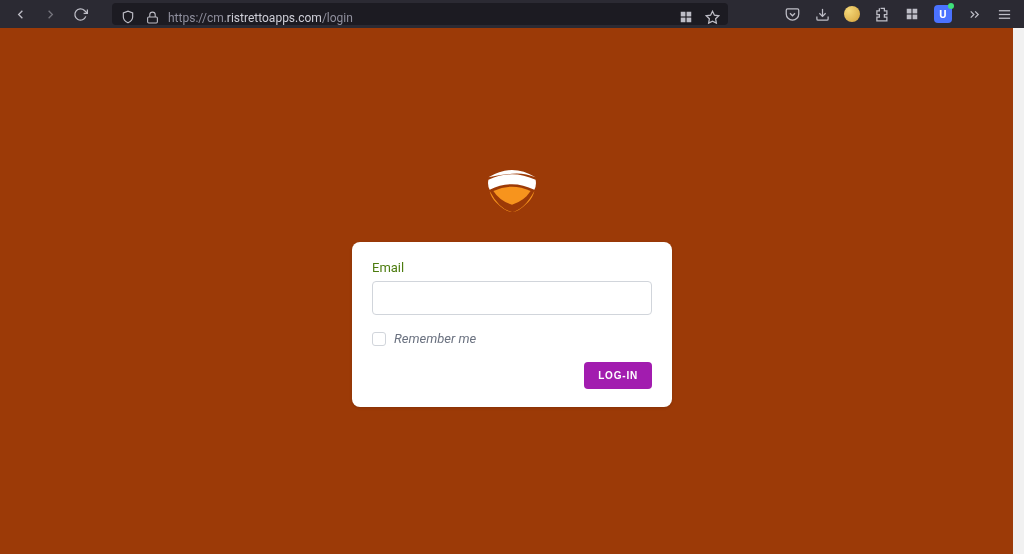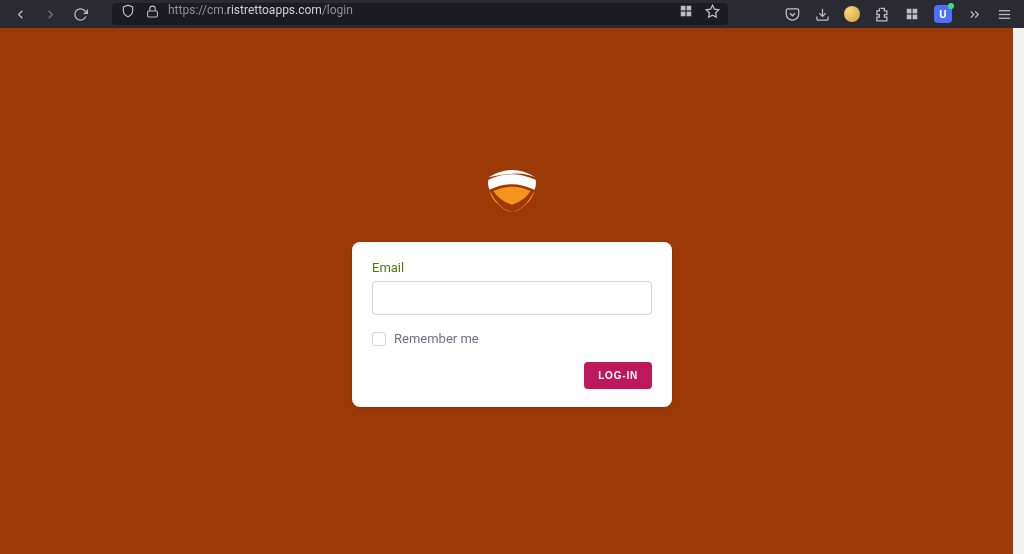--- a/index.html
+++ b/index.html
@@ -34,21 +34,21 @@
       width: 16px;
       height: 16px;
       display: flex;
       align-items: center;
       justify-content: center;
       opacity: 0.9;
     }
     .chrome-icon.dim { opacity: 0.45; }
     .address-area {
       display: flex;
-      align-items: flex-start;
+      align-items: flex-end;
       gap: 8px;
       background: #1c1b22;
       border-radius: 4px;
       height: 22px;
       padding: 0 8px;
       margin-left: 18px;
       flex: 0 0 616px;
     }
     .address-url {
       font-size: 12px;
@@ -154,28 +154,29 @@
       height: 14px;
       border: 1px solid #d1d5db;
       border-radius: 3px;
       background: #fff;
       appearance: none;
       cursor: pointer;
     }
     .remember-label {
       font-size: 13px;
       color: #6b7280;
+      font-style: italic;
     }
     .actions-row {
       display: flex;
       justify-content: flex-end;
       margin-top: 16px;
     }
     .login-button {
-      background: #be185d;
+      background: #a21caf;
       color: #ffffff;
       border: none;
       border-radius: 4px;
       padding: 8px 14px;
       font-size: 10px;
       letter-spacing: 0.8px;
       font-weight: 600;
       cursor: pointer;
     }
   </style>

